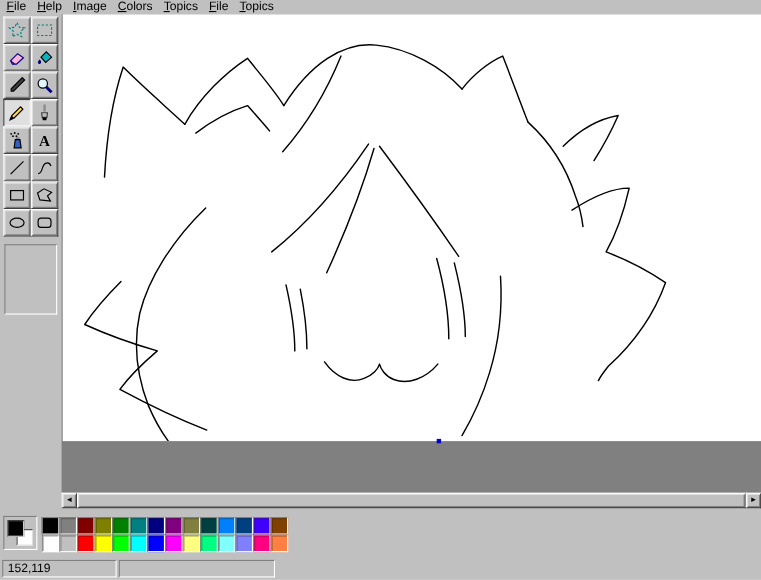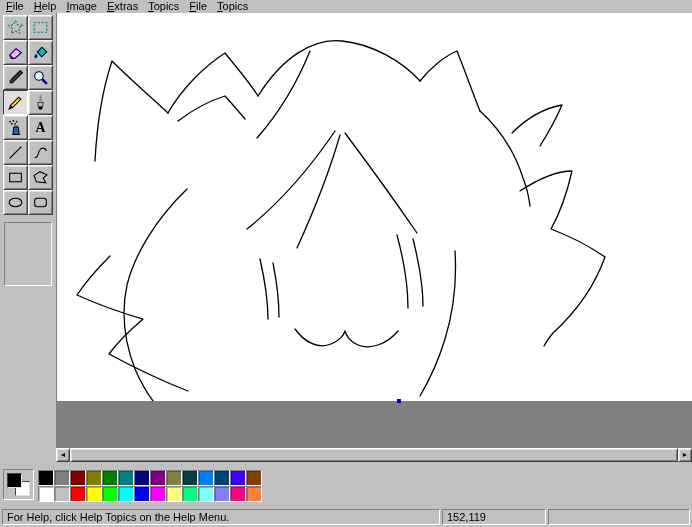--- a/index.html
+++ b/index.html
@@ -103,21 +103,21 @@
 </style>
 </head>
 <body>
 
 <div id="app">
 
   <div class="menubar">
       <span class="menu-item">File</span>
       <span class="menu-item">Help</span>
       <span class="menu-item">Image</span>
-      <span class="menu-item">Extras</span>
+      <span class="menu-item">Colors</span>
       <span class="menu-item">Topics</span>
       <span class="menu-item">File</span>
       <span class="menu-item">Topics</span>
     </div>
 
   <div class="toolbox">
       <button class="tool-btn" title="Free-Form Select">
         <svg viewBox="0 0 16 16">
           <path d="M8 1.5 L10 5.5 L14.5 6 L11 9 L12 13.5 L8 11.5 L4 13.5 L5 9 L1.5 6 L6 5.5 Z" fill="none" stroke="#008080" stroke-dasharray="2 1.5"></path>
         </svg>
@@ -278,18 +278,17 @@
         <div class="palette-cell" title="#FFFF80" style="background: rgb(255, 255, 128);"></div>
         <div class="palette-cell" title="#00FF80" style="background: rgb(0, 255, 128);"></div>
         <div class="palette-cell" title="#80FFFF" style="background: rgb(128, 255, 255);"></div>
         <div class="palette-cell" title="#8080FF" style="background: rgb(128, 128, 255);"></div>
         <div class="palette-cell" title="#FF0080" style="background: rgb(255, 0, 128);"></div>
         <div class="palette-cell" title="#FF8040" style="background: rgb(255, 128, 64);"></div>
       </div>
   </div>
 
   <div class="statusbar">
-    <div class="status-panel status-help">For Help, click Help Topics on the Help Menu.</div>
     <div class="status-panel status-coords">152,119</div>
     <div class="status-panel status-size"></div>
   </div>
 
 </div>
 
 </body></html>

